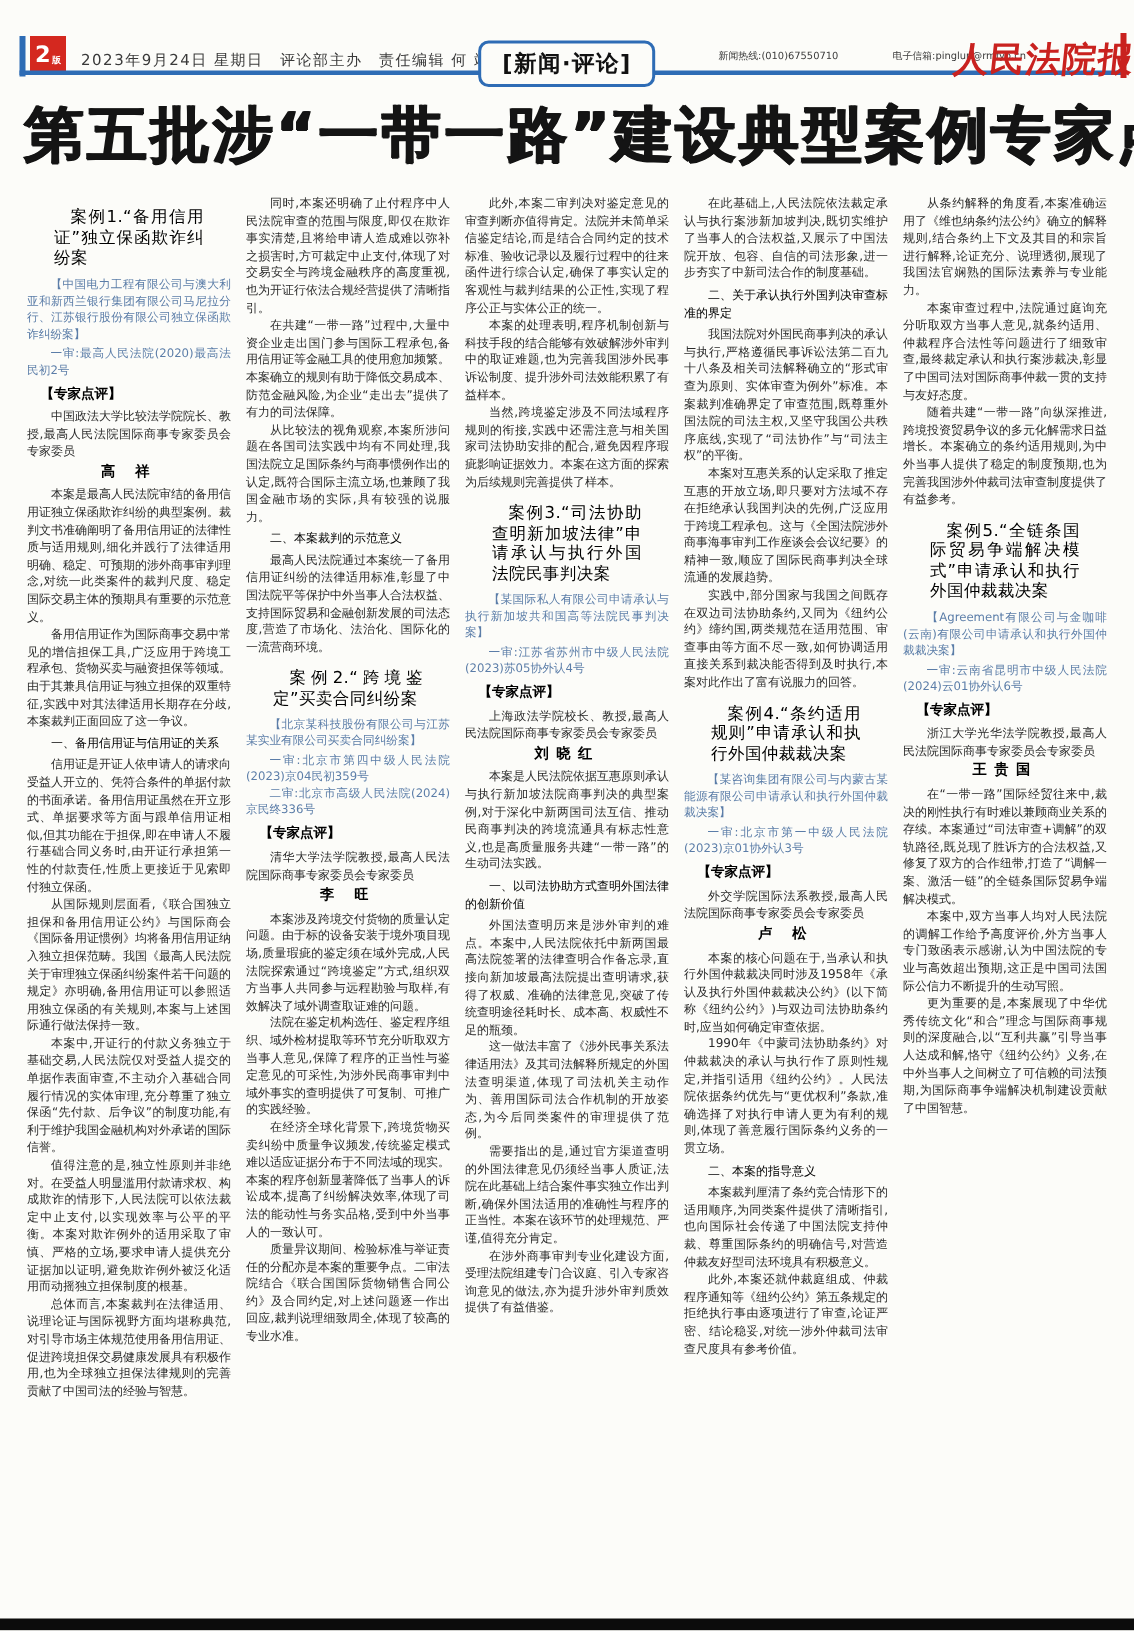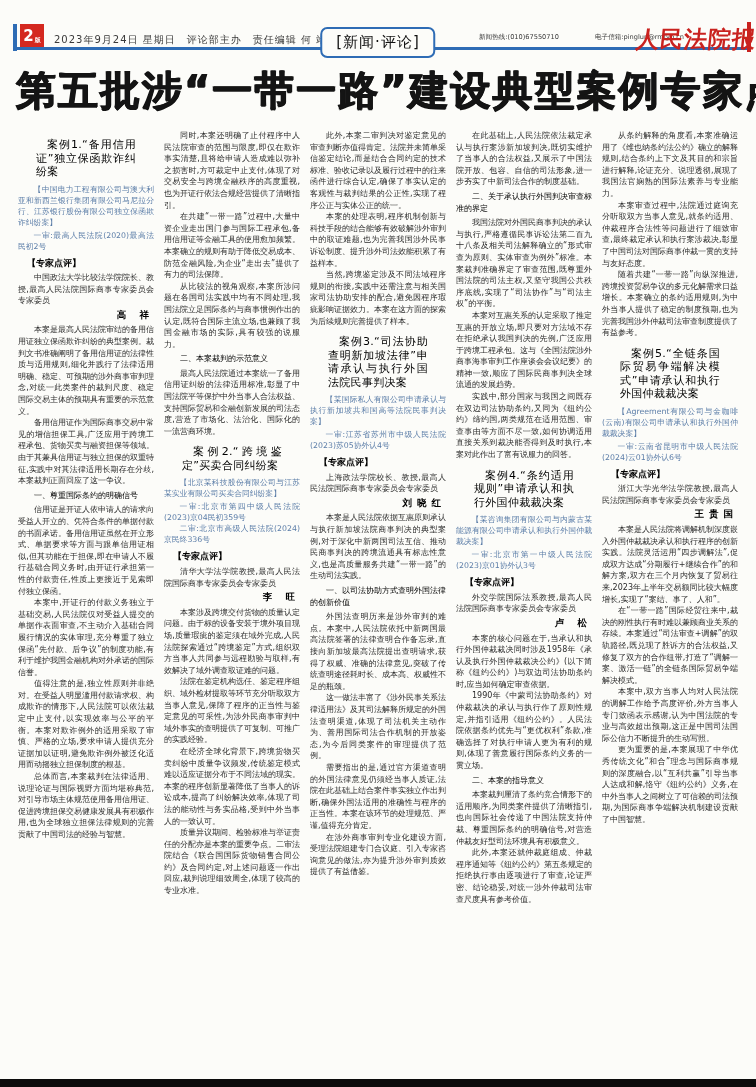--- a/index.html
+++ b/index.html
@@ -10,41 +10,41 @@
   .edge-bar-right{position:absolute;left:747px;top:22px;width:4px;height:30px;background:#c9221f;}
   .pagebox{position:absolute;left:20px;top:24px;width:24px;height:24px;background:#d4281f;color:#fff;
            display:flex;align-items:center;justify-content:center;font-weight:bold;}
   .pagebox .num{font-size:15px;line-height:1;}
   .pagebox .ban{font-size:6px;margin-left:1px;align-self:flex-end;padding-bottom:3px;}
   .meta{position:absolute;left:54px;top:33px;font-size:10px;color:#3a3a3a;letter-spacing:1px;white-space:nowrap;}
   .contact{position:absolute;left:455px;top:33px;font-size:6.6px;color:#3a3a3a;white-space:nowrap;}
   .contact span{margin-right:10px;padding-left:24px;}
   .blue-rule{position:absolute;left:13px;top:47px;width:738px;height:3px;background:#2e6cb5;}
   .section-box{position:absolute;left:50%;top:27px;transform:translateX(-50%);background:#fcfcf9;
-               border:2px solid #2e6cb5;border-radius:7px;padding:4px 14px;font-size:15px;font-weight:normal;
+               border:2px solid #2e6cb5;border-radius:7px;padding:4px 14px;font-size:15px;font-weight:bold;
                color:#111;letter-spacing:1px;z-index:5;white-space:nowrap;}
   .masthead{position:absolute;left:636px;top:24px;font-family:"DejaVu Serif",serif;font-weight:bold;
             font-size:23px;color:#c9221f;transform:skewX(-6deg);letter-spacing:1px;white-space:nowrap;}
   
   .headline{position:absolute;left:16px;top:64px;width:724px;text-align:center;font-size:40px;line-height:52px;
             font-weight:900;color:#141414;letter-spacing:2px;white-space:nowrap;
             text-shadow:0.7px 0 #141414,-0.7px 0 #141414,0 0.7px #141414;}
   
   .cols{position:absolute;left:18px;top:130px;width:720px;height:942px;display:flex;gap:10px;}
   .col{flex:1 1 0;height:942px;overflow:hidden;font-size:8px;line-height:11.6px;text-align:justify;}
   .blk{margin:0;}
   .para{text-indent:2em;color:#2b2b2b;}
   .subhead{font-weight:normal;color:#000;text-indent:2em;margin:3px 0;}
   .case_title{font-weight:normal;font-size:11px;line-height:13.5px;color:#000;margin:8px 18px 5px;
               text-indent:1em;letter-spacing:0.3px;}
   .case_info{color:#5b7da8;font-size:7.8px;line-height:11px;text-indent:2em;margin-bottom:2px;}
   .court{color:#5b7da8;font-size:7.8px;line-height:11px;text-indent:2em;}
   .expert_label{font-weight:bold;font-size:9px;color:#000;margin:6px 0 3px;text-indent:1em;}
   .affil{text-indent:2em;color:#2b2b2b;}
-  .name{font-weight:bold;font-size:9.5px;text-align:right;letter-spacing:5px;margin:2px 0 4px;color:#000;}
+  .name{font-weight:bold;font-size:9.5px;text-align:center;letter-spacing:5px;margin:2px 0 4px;color:#000;}
   
   .bottom-bar{position:absolute;left:0;top:1079px;width:756px;height:8px;background:#0c0c0c;}
 </style>
 </head>
 <body>
 
 <div class="page">
 
   <div class="edge-bar-left"></div>
   <div class="pagebox">
@@ -66,22 +66,23 @@
   <div class="cols">
     <div class="col">
         <div class="blk case_title">案例1.“备用信用证”独立保函欺诈纠纷案</div>
         <div class="blk case_info">【中国电力工程有限公司与澳大利亚和新西兰银行集团有限公司马尼拉分行、江苏银行股份有限公司独立保函欺诈纠纷案】</div>
         <div class="blk court">一审:最高人民法院(2020)最高法民初2号</div>
         <div class="blk expert_label">【专家点评】</div>
         <div class="blk affil">中国政法大学比较法学院院长、教授,最高人民法院国际商事专家委员会专家委员</div>
         <div class="blk name">高 祥</div>
         <div class="blk para">本案是最高人民法院审结的备用信用证独立保函欺诈纠纷的典型案例。裁判文书准确阐明了备用信用证的法律性质与适用规则,细化并践行了法律适用明确、稳定、可预期的涉外商事审判理念,对统一此类案件的裁判尺度、稳定国际交易主体的预期具有重要的示范意义。</div>
         <div class="blk para">备用信用证作为国际商事交易中常见的增信担保工具,广泛应用于跨境工程承包、货物买卖与融资担保等领域。由于其兼具信用证与独立担保的双重特征,实践中对其法律适用长期存在分歧,本案裁判正面回应了这一争议。</div>
-        <div class="blk subhead">一、尊重国际条约的明确信号</div>
+        <div class="blk subhead">一、备用信用证与信用证的关系</div>
         <div class="blk para">信用证是开证人依申请人的请求向受益人开立的、凭符合条件的单据付款的书面承诺。备用信用证虽然在开立形式、单据要求等方面与跟单信用证相似,但其功能在于担保,即在申请人不履行基础合同义务时,由开证行承担第一性的付款责任,性质上更接近于见索即付独立保函。</div>
+        <div class="blk para">从国际规则层面看,《联合国独立担保和备用信用证公约》与国际商会《国际备用证惯例》均将备用信用证纳入独立担保范畴。我国《最高人民法院关于审理独立保函纠纷案件若干问题的规定》亦明确,备用信用证可以参照适用独立保函的有关规则,本案与上述国际通行做法保持一致。</div>
         <div class="blk para">本案中,开证行的付款义务独立于基础交易,人民法院仅对受益人提交的单据作表面审查,不主动介入基础合同履行情况的实体审理,充分尊重了独立保函“先付款、后争议”的制度功能,有利于维护我国金融机构对外承诺的国际信誉。</div>
         <div class="blk para">值得注意的是,独立性原则并非绝对。在受益人明显滥用付款请求权、构成欺诈的情形下,人民法院可以依法裁定中止支付,以实现效率与公平的平衡。本案对欺诈例外的适用采取了审慎、严格的立场,要求申请人提供充分证据加以证明,避免欺诈例外被泛化适用而动摇独立担保制度的根基。</div>
         <div class="blk para">总体而言,本案裁判在法律适用、说理论证与国际视野方面均堪称典范,对引导市场主体规范使用备用信用证、促进跨境担保交易健康发展具有积极作用,也为全球独立担保法律规则的完善贡献了中国司法的经验与智慧。</div>
       </div>
     <div class="col">
         <div class="blk para">同时,本案还明确了止付程序中人民法院审查的范围与限度,即仅在欺诈事实清楚,且将给申请人造成难以弥补之损害时,方可裁定中止支付,体现了对交易安全与跨境金融秩序的高度重视,也为开证行依法合规经营提供了清晰指引。</div>
         <div class="blk para">在共建“一带一路”过程中,大量中资企业走出国门参与国际工程承包,备用信用证等金融工具的使用愈加频繁。本案确立的规则有助于降低交易成本、防范金融风险,为企业“走出去”提供了有力的司法保障。</div>
         <div class="blk para">从比较法的视角观察,本案所涉问题在各国司法实践中均有不同处理,我国法院立足国际条约与商事惯例作出的认定,既符合国际主流立场,也兼顾了我国金融市场的实际,具有较强的说服力。</div>
         <div class="blk subhead">二、本案裁判的示范意义</div>
         <div class="blk para">最高人民法院通过本案统一了备用信用证纠纷的法律适用标准,彰显了中国法院平等保护中外当事人合法权益、支持国际贸易和金融创新发展的司法态度,营造了市场化、法治化、国际化的一流营商环境。</div>
@@ -135,21 +136,20 @@
     <div class="col">
         <div class="blk para">从条约解释的角度看,本案准确运用了《维也纳条约法公约》确立的解释规则,结合条约上下文及其目的和宗旨进行解释,论证充分、说理透彻,展现了我国法官娴熟的国际法素养与专业能力。</div>
         <div class="blk para">本案审查过程中,法院通过庭询充分听取双方当事人意见,就条约适用、仲裁程序合法性等问题进行了细致审查,最终裁定承认和执行案涉裁决,彰显了中国司法对国际商事仲裁一贯的支持与友好态度。</div>
         <div class="blk para">随着共建“一带一路”向纵深推进,跨境投资贸易争议的多元化解需求日益增长。本案确立的条约适用规则,为中外当事人提供了稳定的制度预期,也为完善我国涉外仲裁司法审查制度提供了有益参考。</div>
         <div class="blk case_title">案例5.“全链条国际贸易争端解决模式”申请承认和执行外国仲裁裁决案</div>
         <div class="blk case_info">【Agreement有限公司与金咖啡(云南)有限公司申请承认和执行外国仲裁裁决案】</div>
         <div class="blk court">一审:云南省昆明市中级人民法院(2024)云01协外认6号</div>
         <div class="blk expert_label">【专家点评】</div>
         <div class="blk affil">浙江大学光华法学院教授,最高人民法院国际商事专家委员会专家委员</div>
         <div class="blk name">王贵国</div>
-        <div class="blk para">本案是人民法院将调解机制深度嵌入外国仲裁裁决承认和执行程序的创新实践。法院灵活运用“四步调解法”,促成双方达成“分期履行+继续合作”的和解方案,双方在三个月内恢复了贸易往来,2023年上半年交易额同比较大幅度增长,实现了“案结、事了、人和”。</div>
         <div class="blk para">在“一带一路”国际经贸往来中,裁决的刚性执行有时难以兼顾商业关系的存续。本案通过“司法审查+调解”的双轨路径,既兑现了胜诉方的合法权益,又修复了双方的合作纽带,打造了“调解一案、激活一链”的全链条国际贸易争端解决模式。</div>
         <div class="blk para">本案中,双方当事人均对人民法院的调解工作给予高度评价,外方当事人专门致函表示感谢,认为中国法院的专业与高效超出预期,这正是中国司法国际公信力不断提升的生动写照。</div>
         <div class="blk para">更为重要的是,本案展现了中华优秀传统文化“和合”理念与国际商事规则的深度融合,以“互利共赢”引导当事人达成和解,恪守《纽约公约》义务,在中外当事人之间树立了可信赖的司法预期,为国际商事争端解决机制建设贡献了中国智慧。</div>
       </div>
   </div>
 
   <div class="bottom-bar"></div>
 </div>
 
 </body></html>

